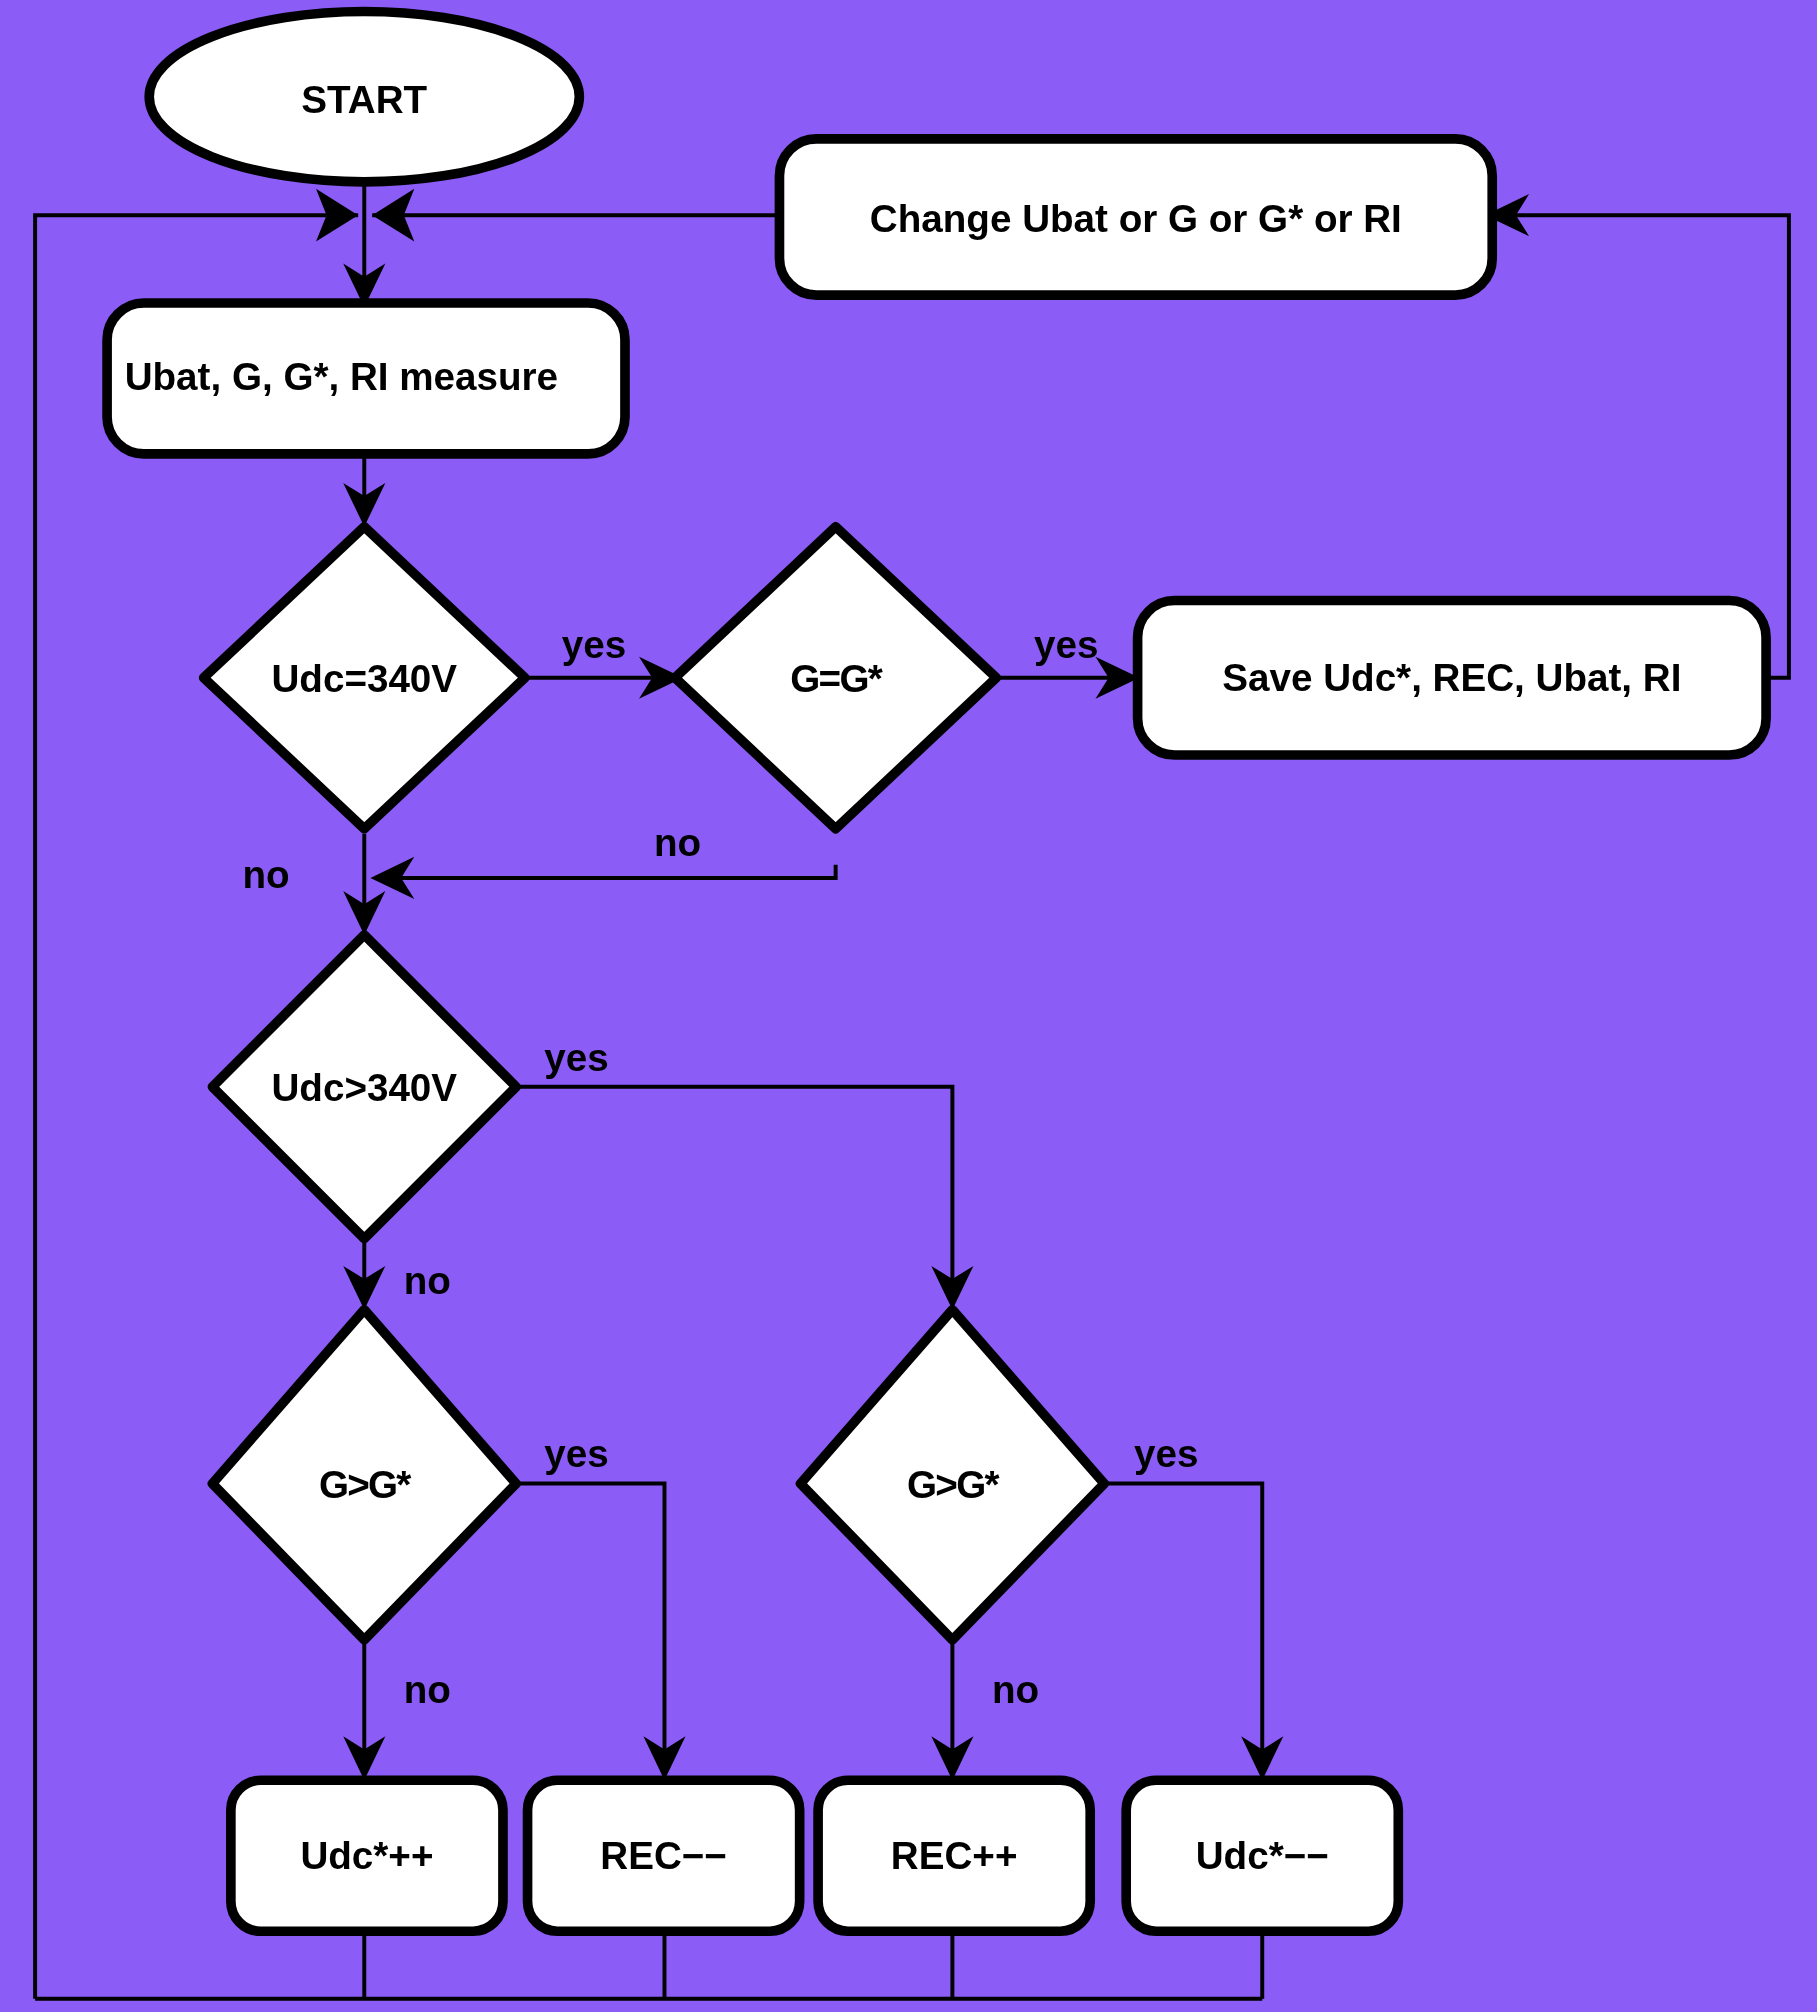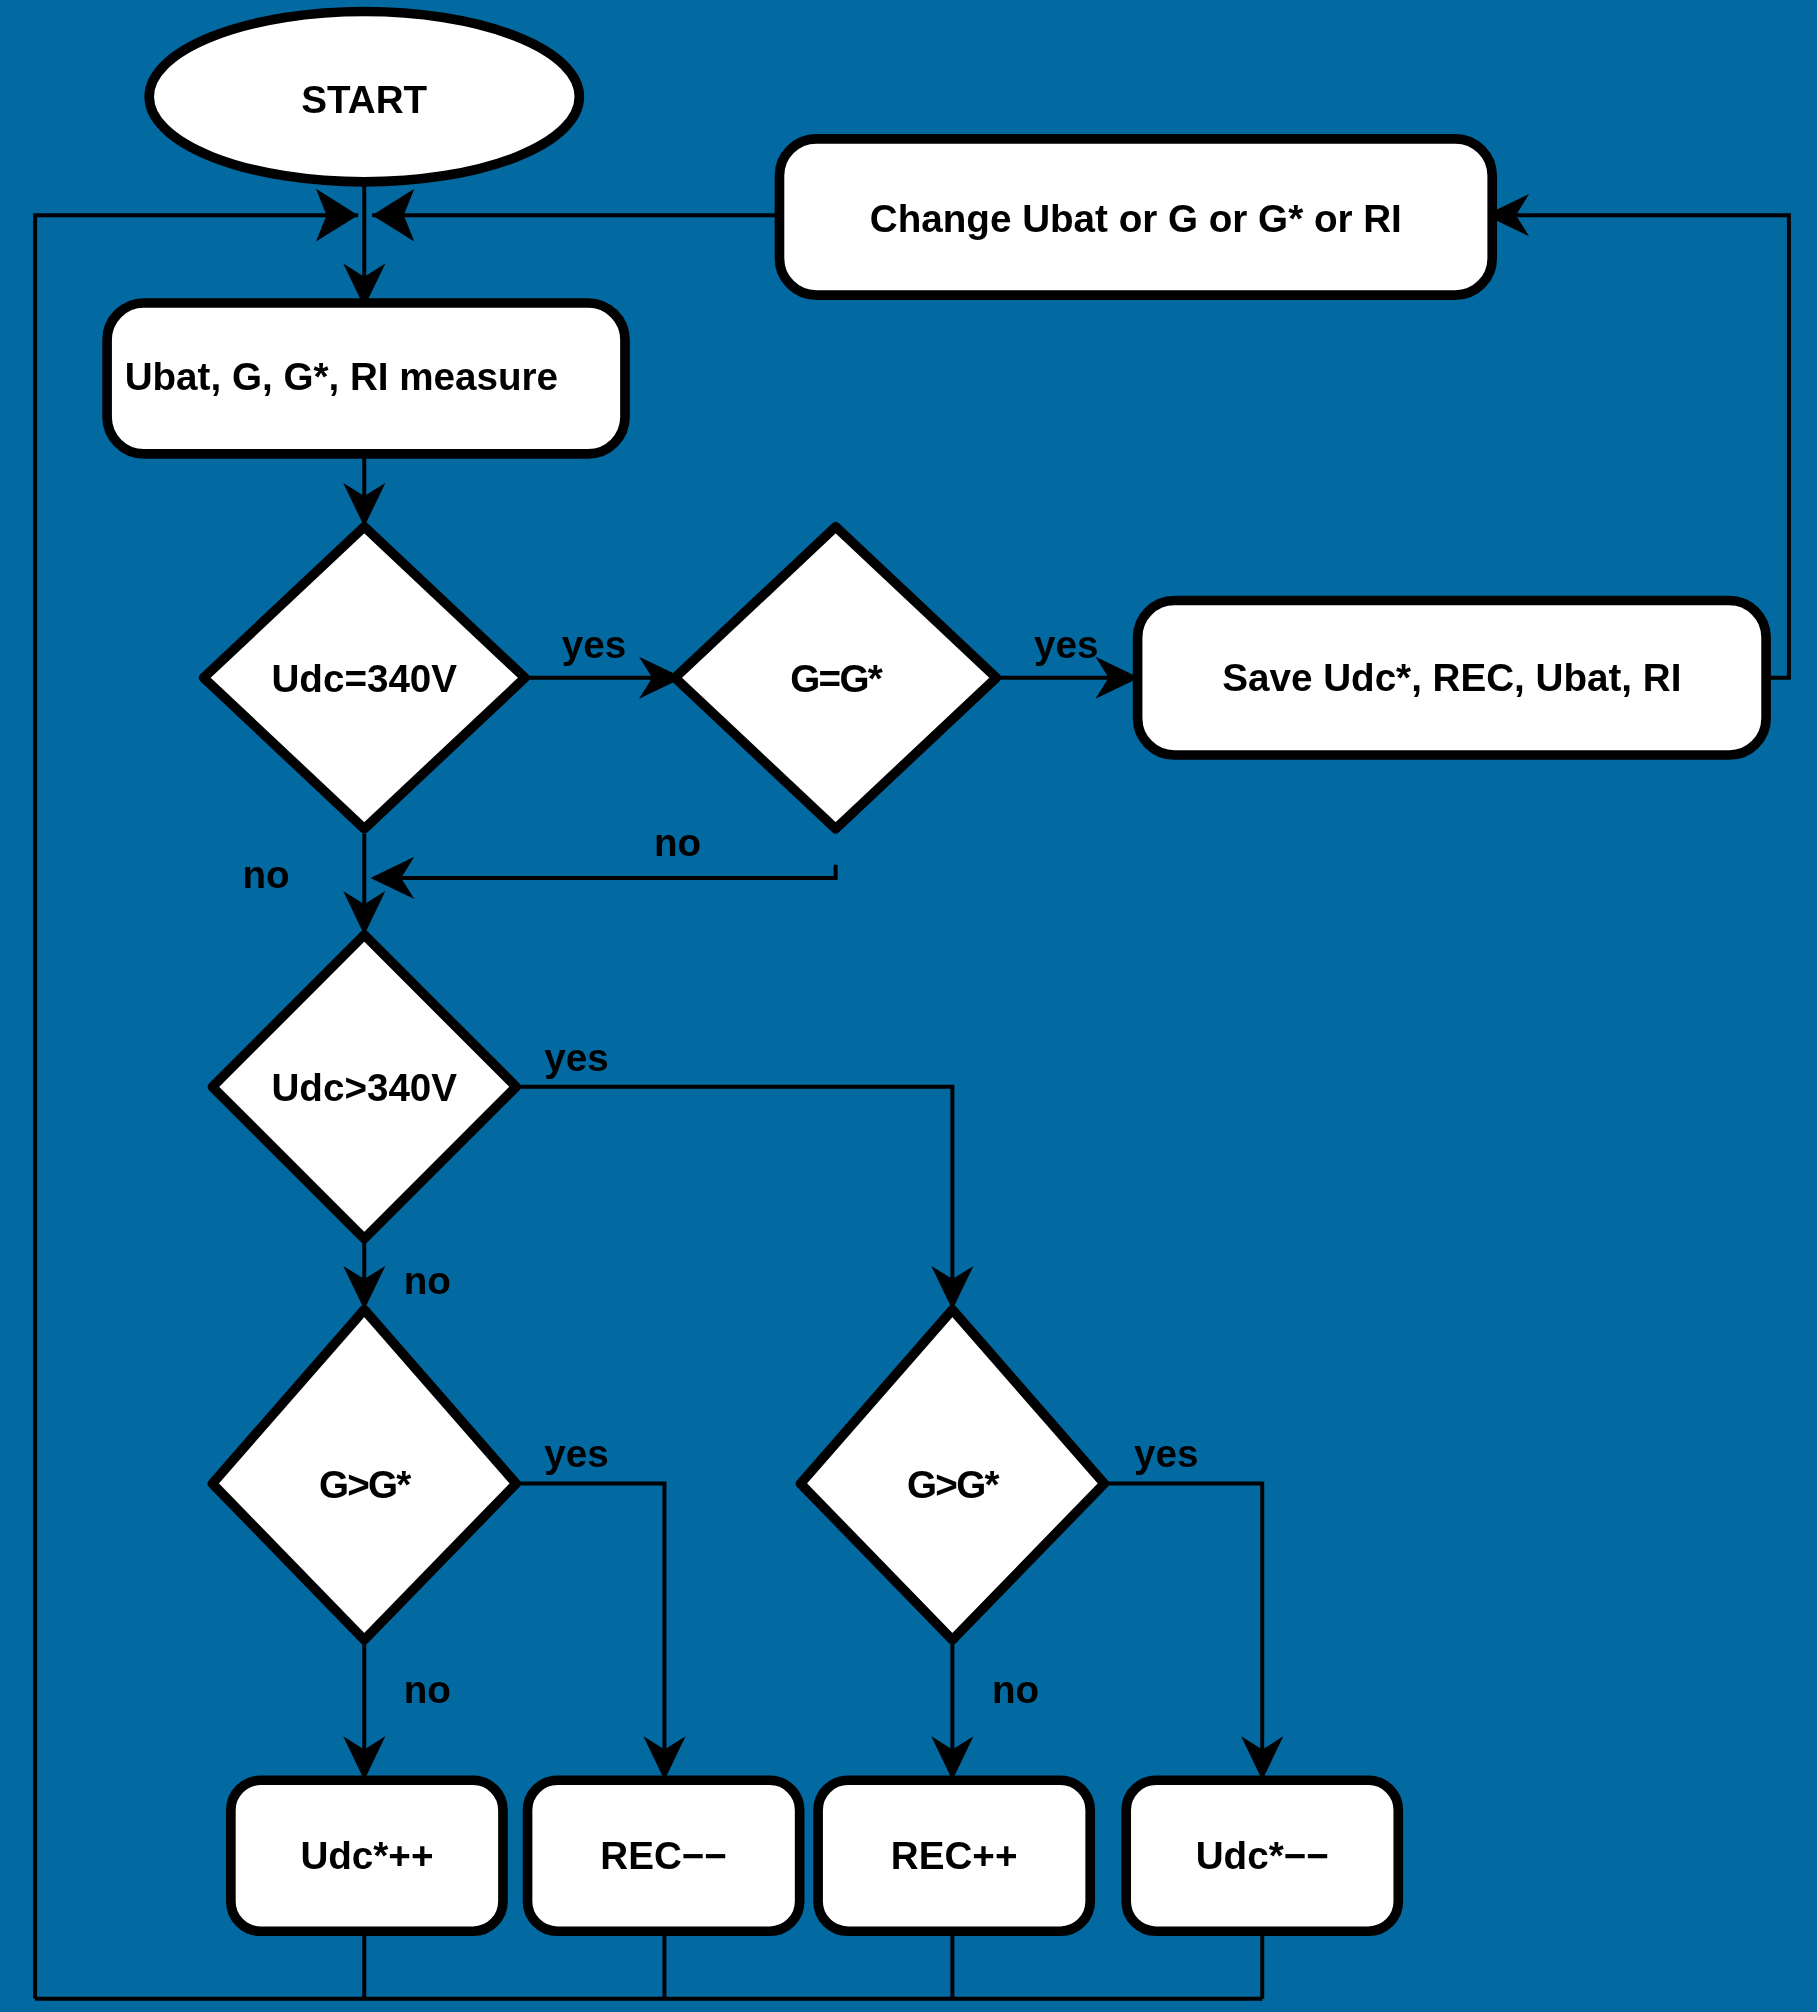--- a/index.html
+++ b/index.html
@@ -7,21 +7,21 @@
     padding: 0;
     background: #ffffff;
   }
   body {
     font-family: "Liberation Sans", sans-serif;
   }
   #flowchart-root {
     position: relative;
     width: 1817px;
     height: 2013px;
-    background: #0369a1;
+    background: #8b5cf6;
     overflow: hidden;
   }
   svg#flow-svg {
     display: block;
     width: 1817px;
     height: 2013px;
   }
   .shape-stroke {
     fill: #ffffff;
     stroke: #000000;

